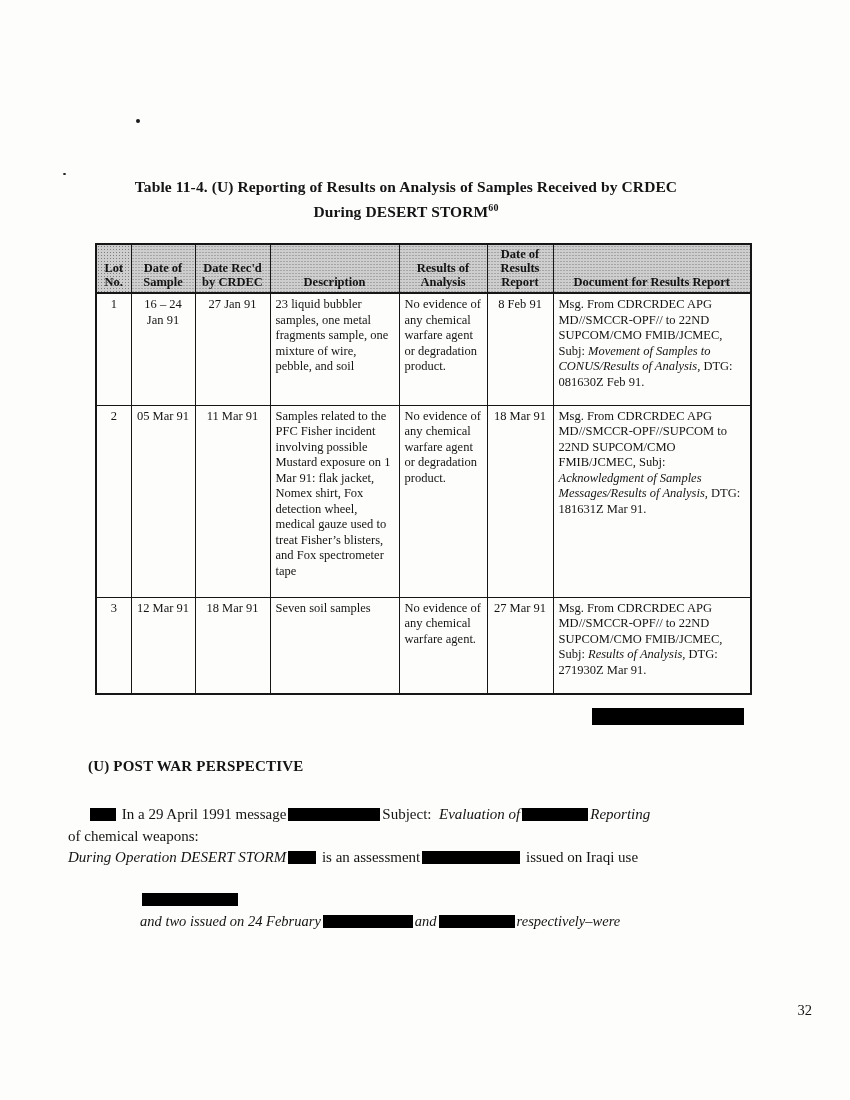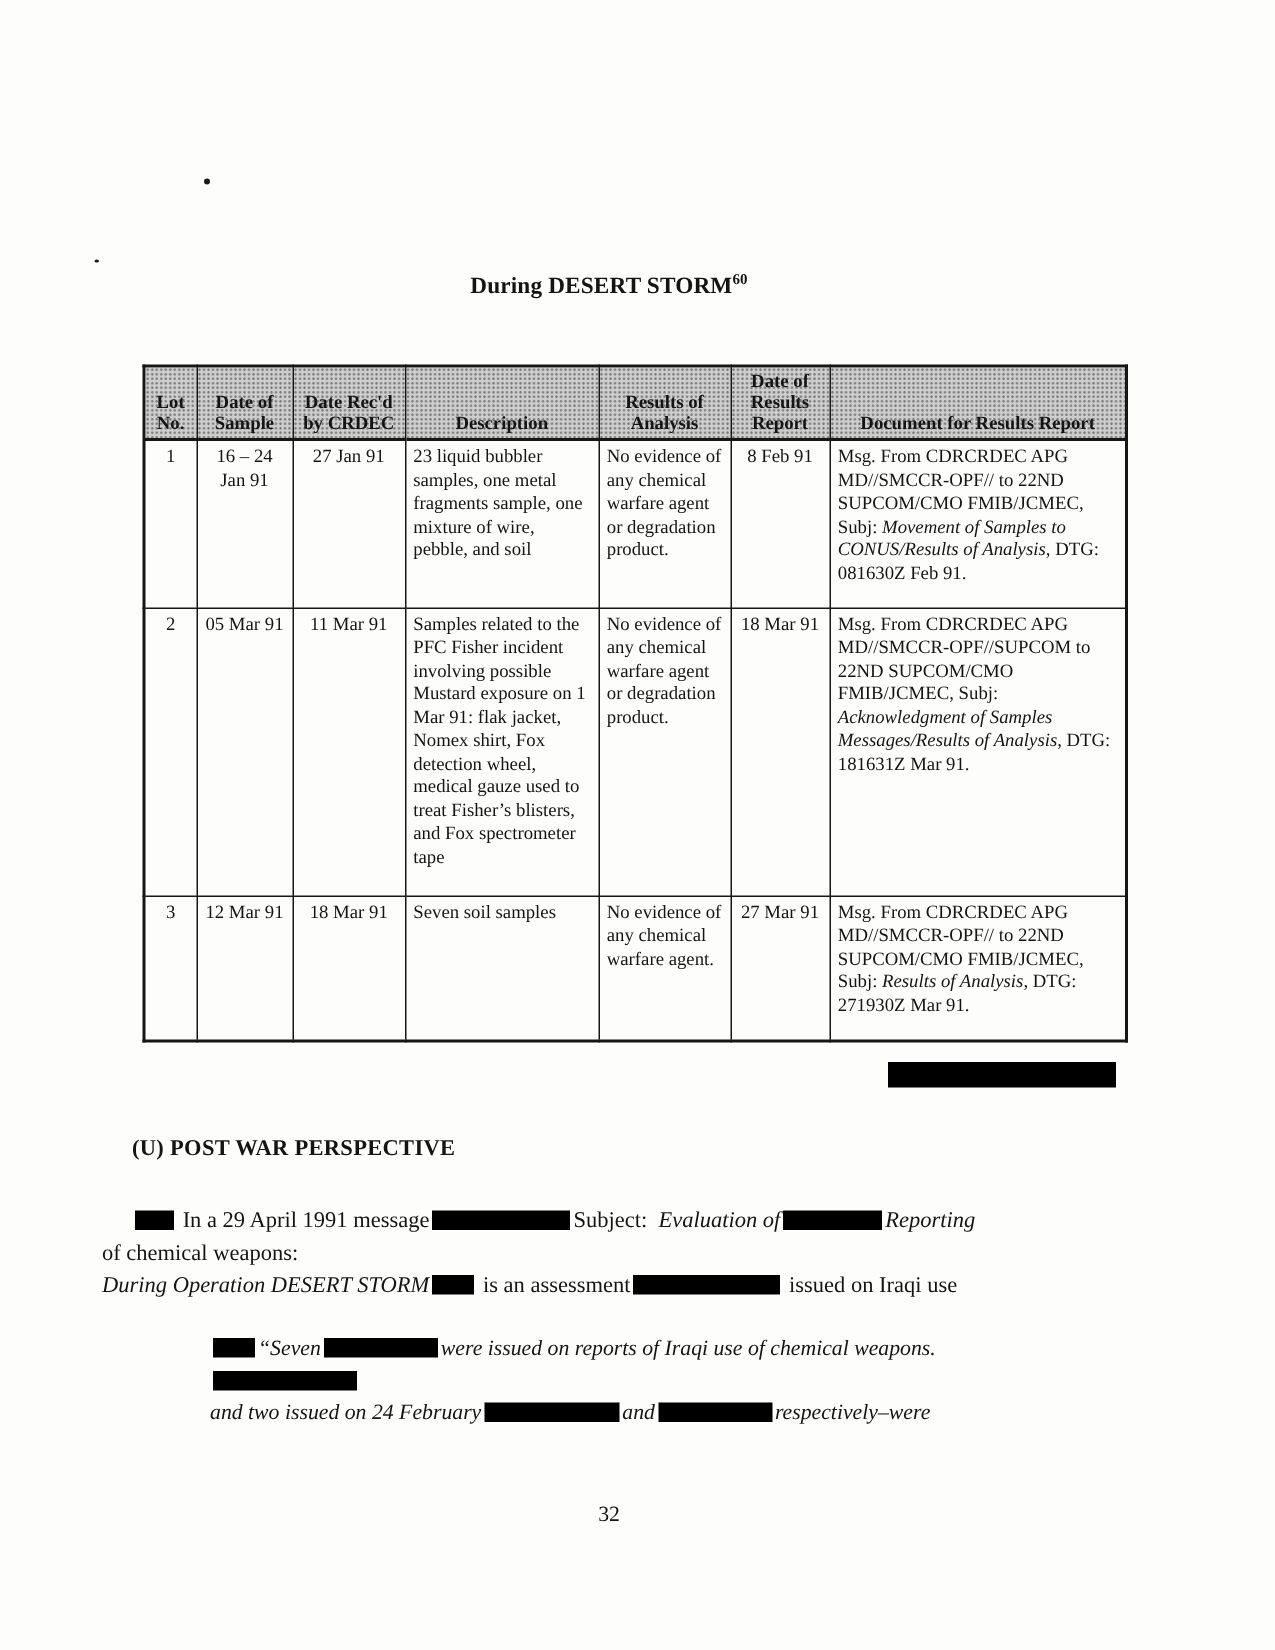--- a/index.html
+++ b/index.html
@@ -75,32 +75,33 @@
     font-style:italic;
   }
 
   .redact {
     display:inline-block; background:#000; height:13px;
     vertical-align:-2px; margin:0 2px;
   }
 
   .page-number {
     position:absolute; top:1002px; left:0; width:812px;
-    text-align:center; font-size:14.5px;
+    text-align:right; font-size:14.5px;
   }
 </style>
 </head>
 <body>
 
 <div>
 
   <span class="artifact-dot dot1"></span>
   <span class="artifact-dot dot2"></span>
 
   <div class="doc-title">
+    <div>Table 11-4.  (U)  Reporting of Results on Analysis of Samples Received by CRDEC</div>
     <div><span>During DESERT STORM</span><sup>60</sup></div>
   </div>
 
   <table class="tbl">
     <colgroup>
       <col style="width:35px">
         <col style="width:64px">
         <col style="width:75px">
       <col style="width:129px">
         <col style="width:88px">
@@ -153,20 +154,19 @@
 
   <div class="section-heading">(U)  POST WAR PERSPECTIVE</div>
 
   <div class="para1">
     <div class="line-first"><span class="redact" style="width:26px"></span> <span>In a 29 April 1991 message</span><span class="redact" style="width:92px"></span><span>Subject:</span>&nbsp; <i>Evaluation of</i><span class="redact" style="width:66px"></span><i>Reporting</i></div>
     <div><span>of chemical weapons:</span></div>
     <div><i>During Operation DESERT STORM</i><span class="redact" style="width:28px"></span> <span>is an assessment</span><span class="redact" style="width:98px"></span> <span>issued on Iraqi use</span></div>
   </div>
 
   <div class="quote">
-    <div><span class="redact" style="width:28px"></span><span>“Seven</span><span class="redact" style="width:76px"></span><span>were issued on reports of Iraqi use of chemical weapons.</span></div>
     <div><span class="redact" style="width:96px"></span></div>
     <div><span>and two issued on 24 February</span><span class="redact" style="width:90px"></span><span>and</span><span class="redact" style="width:76px"></span><span>respectively–were</span></div>
   </div>
 
   <div class="page-number">32</div>
 
 </div>
 
 </body></html>

